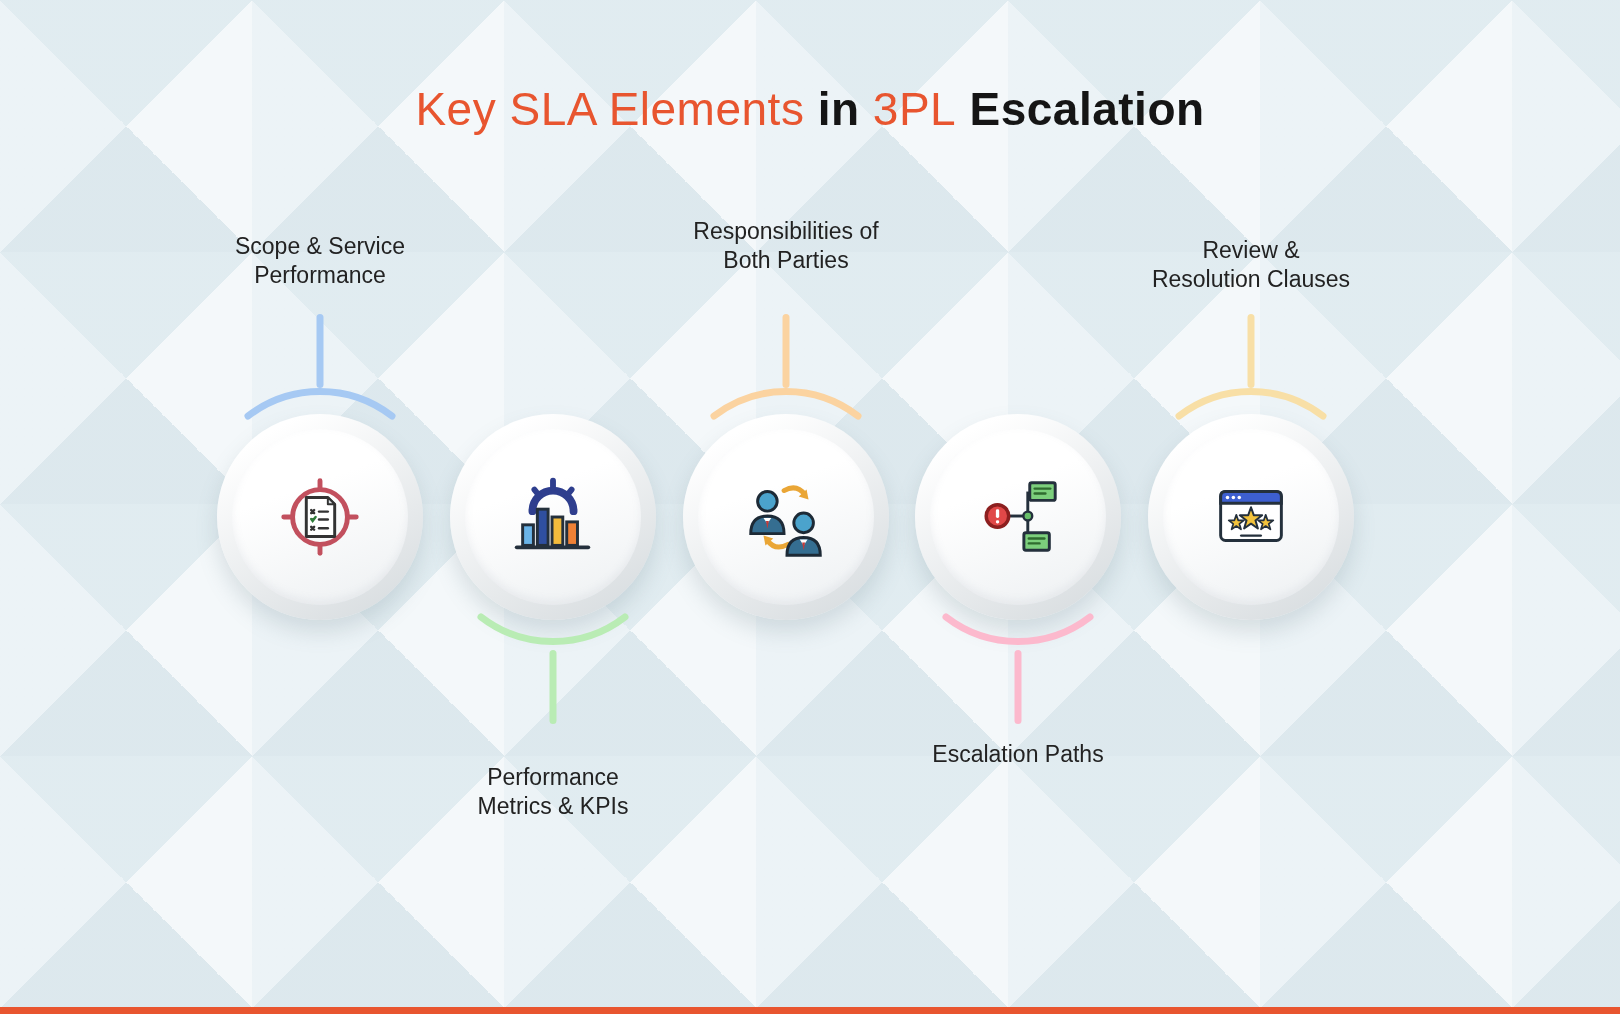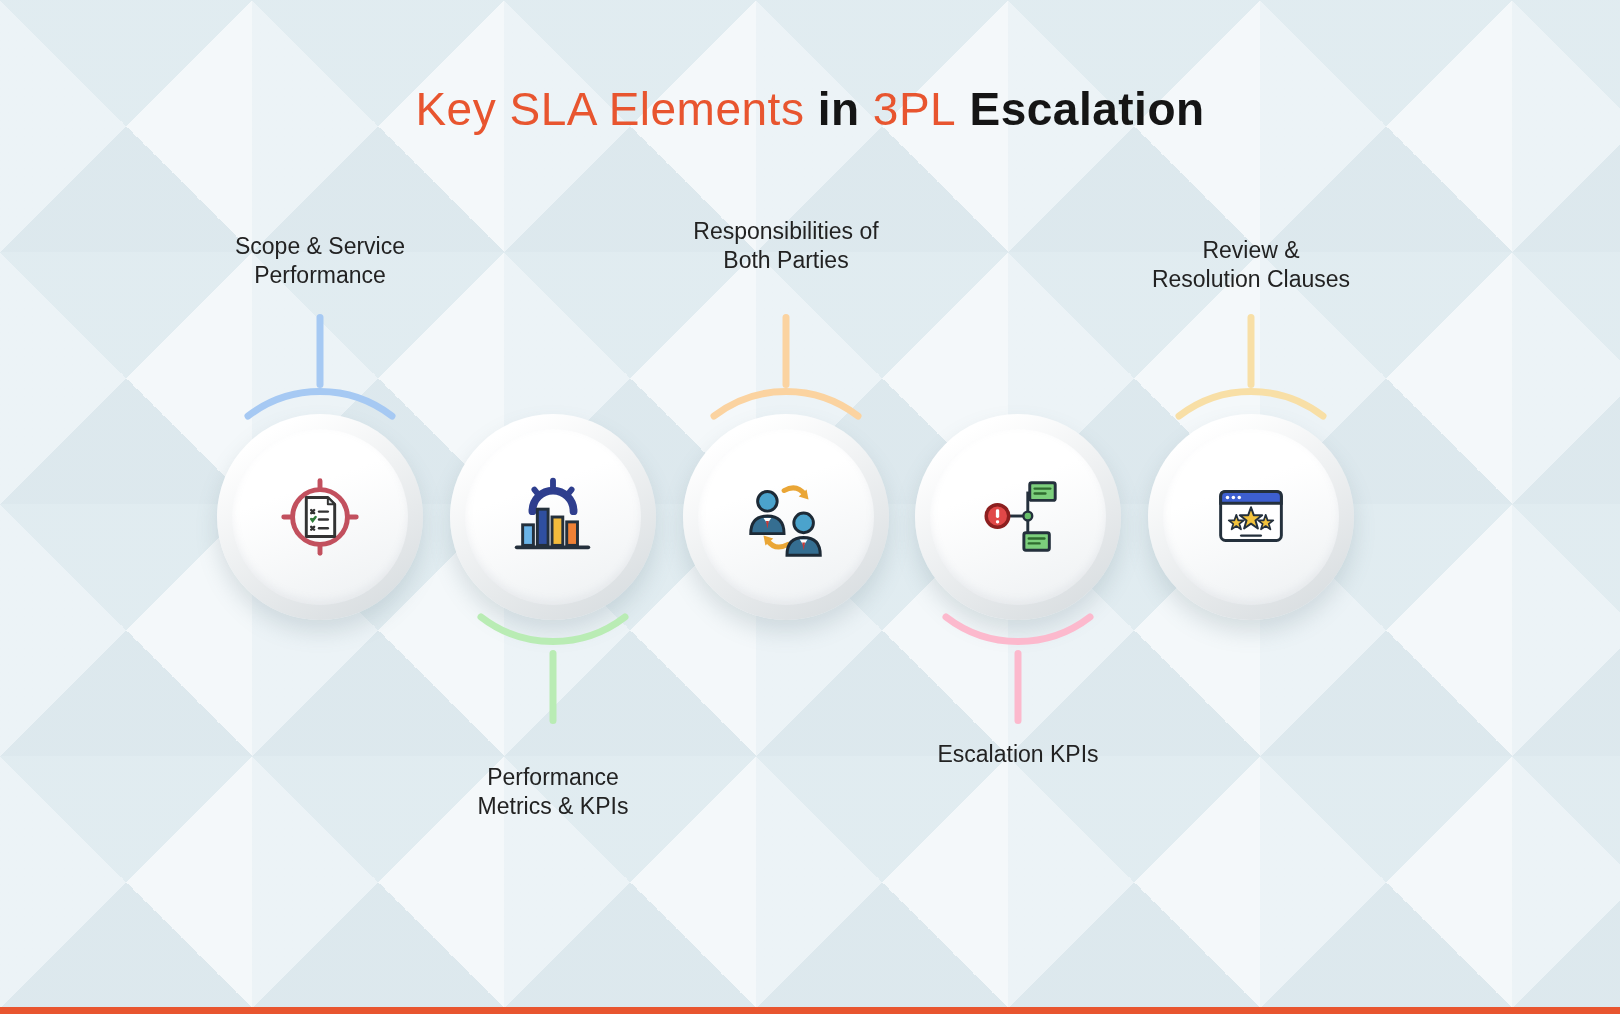--- a/index.html
+++ b/index.html
@@ -176,21 +176,21 @@
         <rect x="25.4" y="40" width="3.4" height="9" rx="1.5" fill="#ffffff"></rect>
         <rect x="25.4" y="51.3" width="3.4" height="3.4" rx="1.5" fill="#ffffff"></rect>
       </svg>
     </div>
   </div>
   <svg class="connector-arc" style="left:1018px; top:611px;" viewBox="0 0 160 40">
     <path d="M 8 6 A 118 118 0 0 0 152 6" style="stroke: rgb(252, 185, 205);"></path>
   </svg>
   <div class="connector-line" style="left: 1018px; top: 650px; background-color: rgb(252, 185, 205);"></div>
   <div class="item-label" style="left:1018px; top:740px;">
-    <span>Escalation KPIs</span>
+    <span>Escalation Paths</span>
   </div>
 
   <div class="item-label" style="left:1251px; top:236px;">
     <span>Review &amp;</span>
     <span>Resolution Clauses</span>
   </div>
   <div class="connector-line" style="left: 1251px; top: 314px; background-color: rgb(248, 223, 166);"></div>
   <svg class="connector-arc" style="left:1251px; top:382px;" viewBox="0 0 160 40">
     <path d="M 8 34 A 118 118 0 0 1 152 34" style="stroke: rgb(248, 223, 166);"></path>
   </svg>

